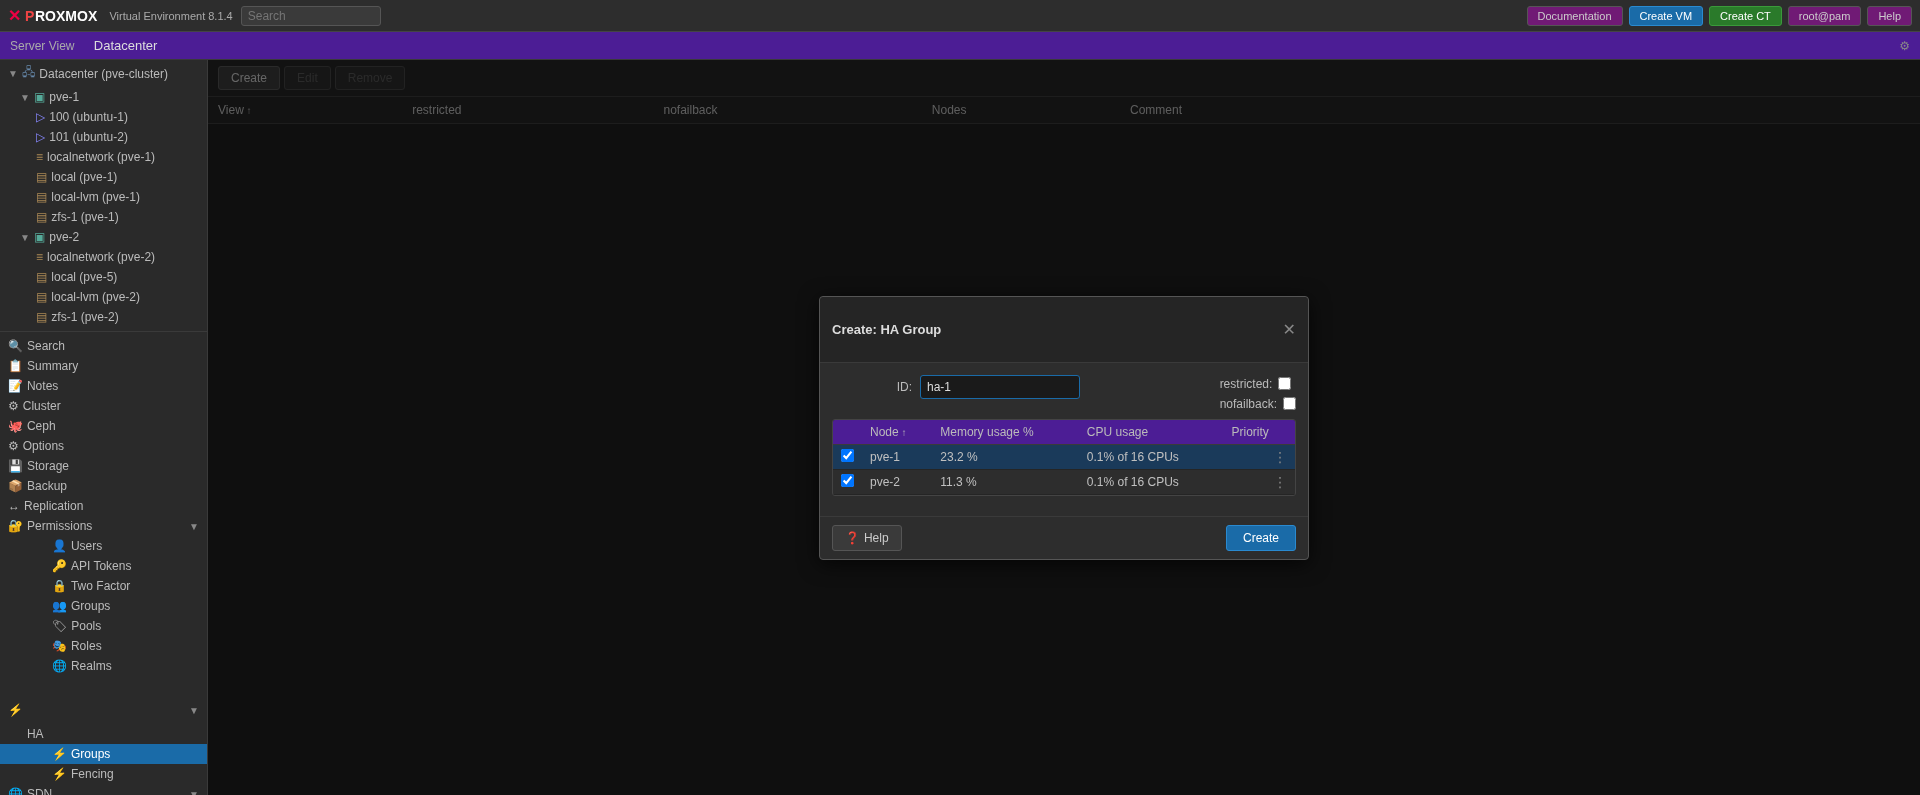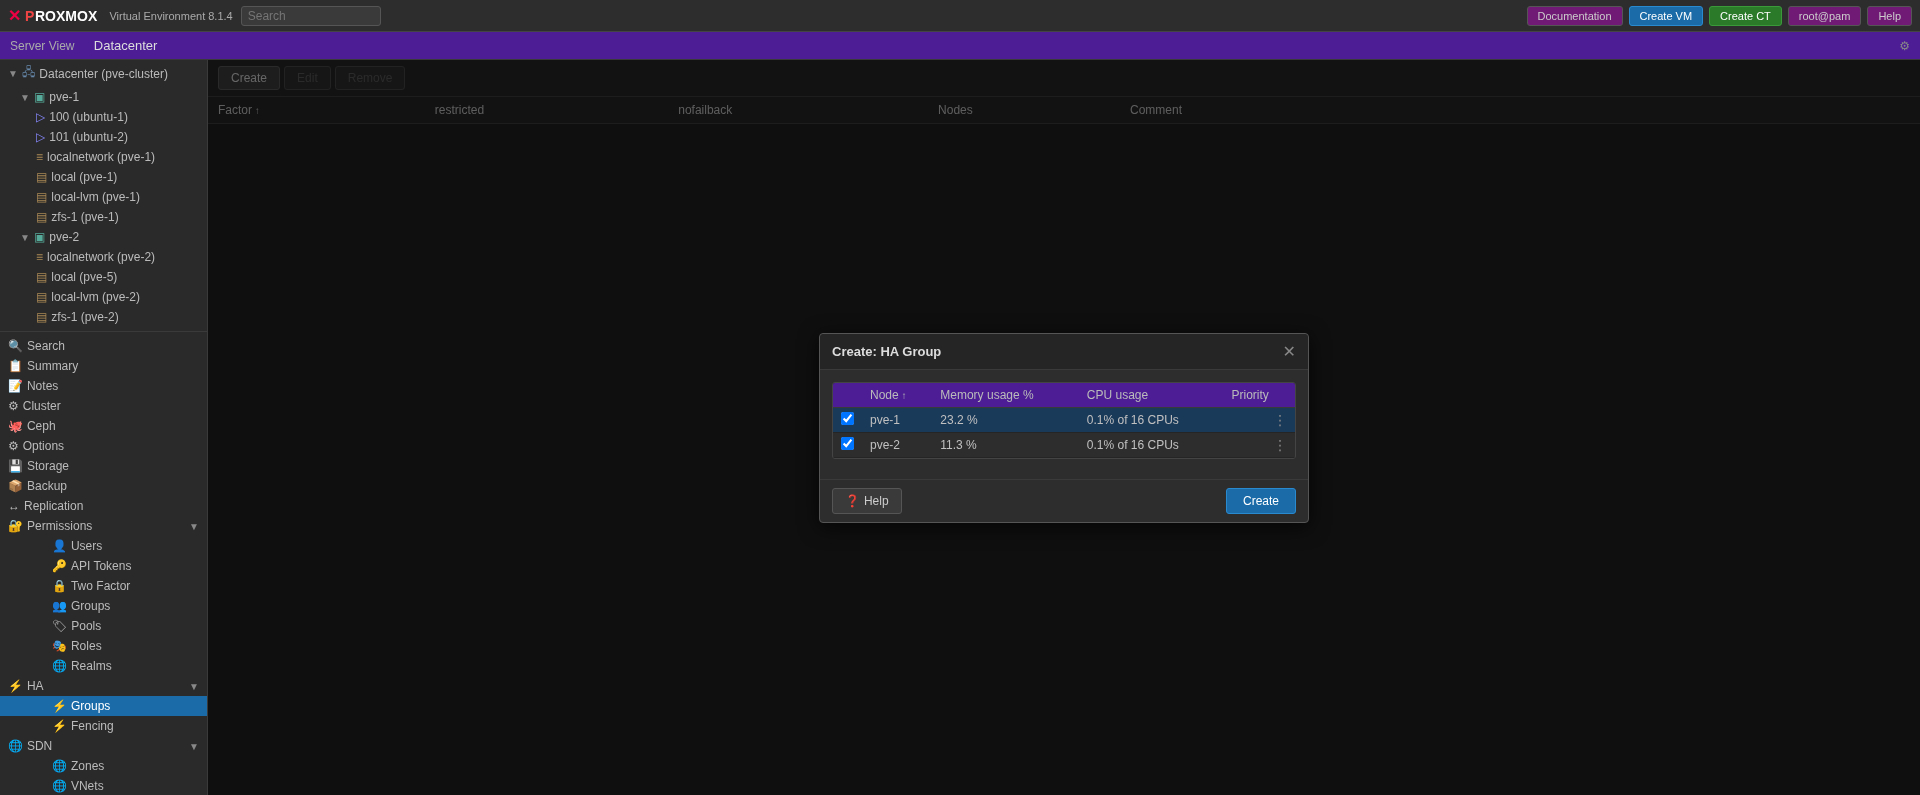--- a/index.html
+++ b/index.html
@@ -189,21 +189,21 @@
       border: 1px solid #555;
       border-radius: 4px;
       width: 490px;
       box-shadow: 0 4px 20px rgba(0,0,0,0.7);
     }
     .modal-header {
       display: flex;
       align-items: center;
       justify-content: space-between;
       background: #252525;
-      padding: 8px 12px;
+      padding: 23px 12px;
       border-bottom: 1px solid #3a3a3a;
       border-radius: 4px 4px 0 0;
     }
     .modal-title {
       color: #ddd;
       font-size: 13px;
       font-weight: bold;
     }
     .modal-close {
       background: none;
@@ -495,21 +495,21 @@
       <span>🎭</span>
       <span>Roles</span>
     </div>
     <div class="sidebar-sub-item">
       <span>🌐</span>
       <span>Realms</span>
     </div>
 
     <div class="sidebar-item">
       <span>⚡</span>
-      <span style="flex:1;">HA</span>
+      <span style="flex:1;margin-top:48px;">HA</span>
       <span class="expand-arrow">▼</span>
     </div>
     <div class="sidebar-sub-item selected" style="background:#1a6ba8;color:#fff;">
       <span>⚡</span>
       <span>Groups</span>
     </div>
     <div class="sidebar-sub-item">
       <span>⚡</span>
       <span>Fencing</span>
     </div>
@@ -534,21 +534,21 @@
     <div class="content-toolbar">
       <button class="toolbar-btn">Create</button>
       <button class="toolbar-btn disabled" disabled="">Edit</button>
       <button class="toolbar-btn disabled" disabled="">Remove</button>
     </div>
 
     <div class="content-table">
       <table>
         <thead>
           <tr>
-            <th class="sort-up">Factor</th>
+            <th class="sort-up">View</th>
             <th>restricted</th>
             <th>nofailback</th>
             <th>Nodes</th>
             <th style="width:800px;">Comment</th>
           </tr>
         </thead>
         <tbody id="ha-groups-tbody">
         </tbody>
       </table>
     </div>
@@ -556,20 +556,36 @@
     <div class="modal-overlay">
       <div class="modal">
 
         <div class="modal-header">
           <span class="modal-title">Create: HA Group</span>
           <button class="modal-close">✕</button>
         </div>
 
         <div class="modal-body">
 
+          <div style="display:flex;align-items:flex-start;margin-bottom:8px;">
+            <div style="display:flex;align-items:center;gap:8px;flex:1;">
+              <label class="modal-form-label">ID:</label>
+              <input type="text" class="modal-form-input" value="ha-1" style="">
+            </div>
+            <div style="display:flex;flex-direction:column;gap:6px;margin-left:20px;padding-top:2px;">
+              <div class="modal-form-check-row">
+                <label class="modal-form-check-label">restricted:</label>
+                <input type="checkbox" style="">
+              </div>
+              <div class="modal-form-check-row">
+                <label class="modal-form-check-label">nofailback:</label>
+                <input type="checkbox" style="">
+              </div>
+            </div>
+          </div>
 
 
           <div class="modal-table-wrap">
             <table class="modal-table">
               <thead>
                 <tr>
                   <th style="width:24px;"></th>
                   <th class="sort-up">Node</th>
                   <th>Memory usage %</th>
                   <th>CPU usage</th>

